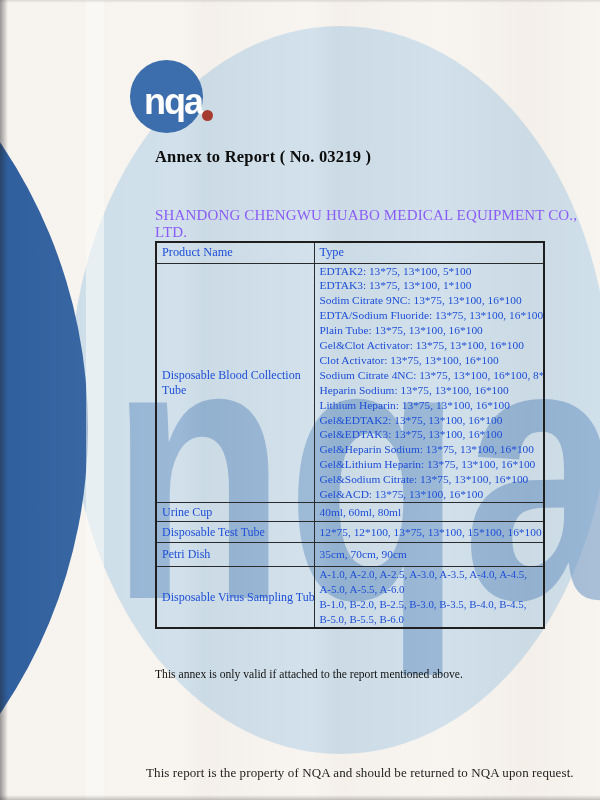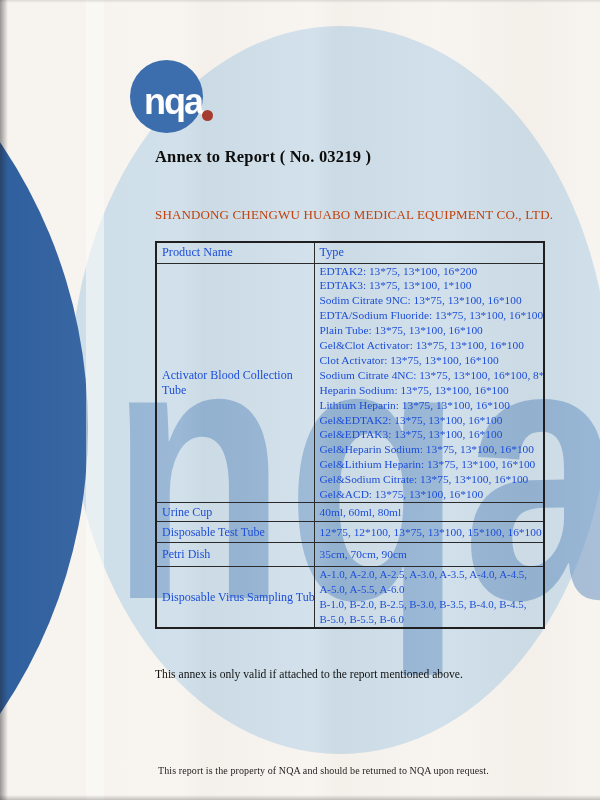--- a/index.html
+++ b/index.html
@@ -39,25 +39,25 @@
   .logo-text{position:absolute;left:144px;top:84px;z-index:5;
        font-family:"Liberation Sans",sans-serif;font-weight:bold;font-size:36px;
        line-height:36px;letter-spacing:-2px;color:#fefefe;}
   .logo-dot{position:absolute;left:202px;top:110px;width:11px;height:11px;
        border-radius:50%;background:#a63c2f;z-index:5;}
 
   
   .title{position:absolute;left:155px;top:147px;z-index:5;
        font-size:16.5px;font-weight:bold;color:#0d0d0d;letter-spacing:0.2px;}
   .company{position:absolute;left:155px;top:207px;z-index:5;
-       font-size:13px;color:#c2410c;letter-spacing:0.15px;}
+       font-size:15px;color:#8b5cf6;letter-spacing:0.15px;}
   .annex-note{position:absolute;left:155px;top:668px;z-index:5;
        font-size:11.6px;color:#121212;}
-  .property-note{position:absolute;left:158px;top:765px;z-index:5;
-       font-size:10px;color:#242424;letter-spacing:0.1px;}
+  .property-note{position:absolute;left:146px;top:765px;z-index:5;
+       font-size:13px;color:#242424;letter-spacing:0.1px;}
 
   
   table.products{position:absolute;left:155px;top:241px;z-index:5;
        border-collapse:collapse;table-layout:fixed;width:388px;
        border:2px solid #1f1f1f;}
   table.products td,table.products th{border:1px solid #2b2b2b;
        padding:0 2px 0 5px;vertical-align:middle;text-align:left;
        font-weight:normal;color:#1d4ed8;overflow:hidden;}
   col.c-product{width:158px;} col.c-type{width:230px;}
   tr.hdr{height:21px;} tr.hdr th{font-size:12.3px;}
@@ -92,25 +92,25 @@
     </colgroup>
   <thead>
     <tr class="hdr">
       <th>Product Name</th>
       <th>Type</th>
     </tr>
   </thead>
   <tbody>
       <tr class="row-0">
         <td>
-          <div class="product-line">Activator Blood Collection</div>
+          <div class="product-line">Disposable Blood Collection</div>
           <div class="product-line">Tube</div>
         </td>
         <td>
-          <div class="type-line">EDTAK2: 13*75, 13*100, 16*200</div>
+          <div class="type-line">EDTAK2: 13*75, 13*100, 5*100</div>
           <div class="type-line">EDTAK3: 13*75, 13*100, 1*100</div>
           <div class="type-line">Sodim Citrate 9NC: 13*75, 13*100, 16*100</div>
           <div class="type-line">EDTA/Sodium Fluoride: 13*75, 13*100, 16*100</div>
           <div class="type-line">Plain Tube: 13*75, 13*100, 16*100</div>
           <div class="type-line">Gel&amp;Clot Activator: 13*75, 13*100, 16*100</div>
           <div class="type-line">Clot Activator: 13*75, 13*100, 16*100</div>
           <div class="type-line">Sodium Citrate 4NC: 13*75, 13*100, 16*100, 8*120</div>
           <div class="type-line">Heparin Sodium: 13*75, 13*100, 16*100</div>
           <div class="type-line">Lithium Heparin: 13*75, 13*100, 16*100</div>
           <div class="type-line">Gel&amp;EDTAK2: 13*75, 13*100, 16*100</div>

